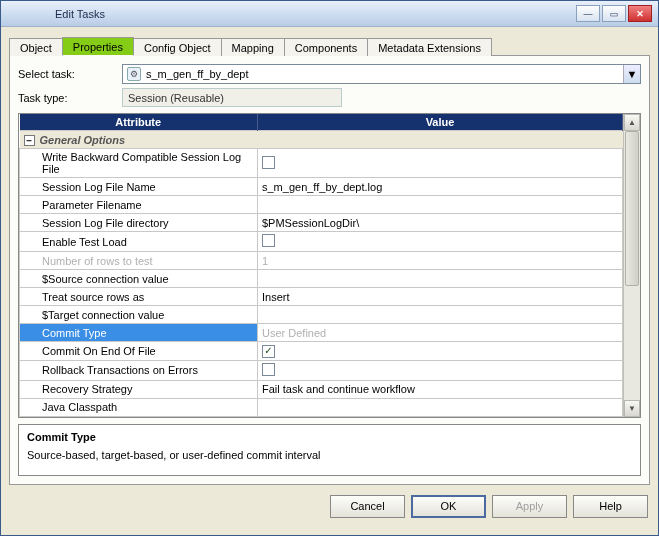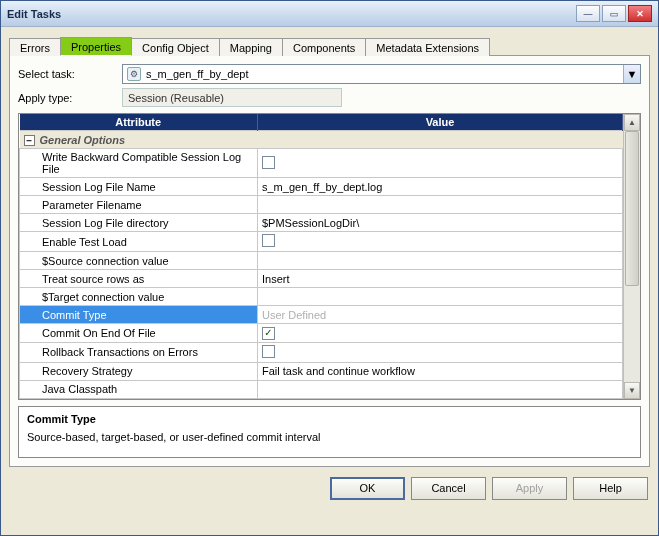--- a/index.html
+++ b/index.html
@@ -22,23 +22,24 @@
   }
   .titlebar {
     height: 26px;
     background: linear-gradient(to bottom, #e8f0fa 0%, #cfdef0 50%, #b8cde6 100%);
     display: flex;
     align-items: center;
     padding: 0 6px;
     border-bottom: 1px solid #a0b0c8;
   }
   .titlebar .title {
-    font-weight: bold;
+    font-weight: normal;
     color: #1a2a4a;
     flex: 1;
+    margin-left: 48px;
   }
   .win-btns { display: flex; gap: 2px; }
   .win-btn {
     width: 24px; height: 17px;
     border: 1px solid #8aa0bc;
     background: linear-gradient(to bottom, #fdfdfd, #d8e3f1);
     display: flex; align-items: center; justify-content: center;
     font-size: 9px;
     color: #2a3a5a;
   }
@@ -230,39 +231,39 @@
     <span class="title">Edit Tasks</span>
     <div class="win-btns">
       <div class="win-btn">—</div>
       <div class="win-btn">▭</div>
       <div class="win-btn close">✕</div>
     </div>
   </div>
 
   <div class="client">
     <div class="tabs">
-      <div class="tab">Errors</div>
+      <div class="tab">Object</div>
       <div class="tab active">Properties</div>
       <div class="tab">Config Object</div>
       <div class="tab">Mapping</div>
       <div class="tab">Components</div>
       <div class="tab">Metadata Extensions</div>
     </div>
 
     <div class="tab-panel">
       <div class="form-row">
         <span class="form-label">Select task:</span>
         <div class="select-task">
           <span class="task-icon">⚙</span>
           <span>s_m_gen_ff_by_dept</span>
           <span class="dd-arrow">▼</span>
         </div>
       </div>
       <div class="form-row">
-        <span class="form-label">Apply type:</span>
+        <span class="form-label">Task type:</span>
         <div class="task-type-val">
           <span>Session (Reusable)</span>
         </div>
       </div>
 
       <div class="grid-wrap">
         <table class="grid">
           <thead>
             <tr>
               <th>Attribute</th>
@@ -285,20 +286,24 @@
                 <td class="attr"><span class="indent">Parameter Filename</span></td>
                 <td class="val"></td>
               </tr>
             <tr>
                 <td class="attr"><span class="indent">Session Log File directory</span></td>
                 <td class="val">$PMSessionLogDir\</td>
               </tr>
             <tr>
                 <td class="attr"><span class="indent">Enable Test Load</span></td>
                 <td class="val"><span class="chk"></span></td>
+              </tr>
+            <tr class="disabled">
+                <td class="attr"><span class="indent">Number of rows to test</span></td>
+                <td class="val">1</td>
               </tr>
             <tr>
                 <td class="attr"><span class="indent">$Source connection value</span></td>
                 <td class="val"></td>
               </tr>
             <tr>
                 <td class="attr"><span class="indent">Treat source rows as</span></td>
                 <td class="val">Insert</td>
               </tr>
             <tr>
@@ -336,19 +341,19 @@
         </div>
       </div>
 
       <div class="desc-panel">
         <div class="dt">Commit Type</div>
         <div>Source-based, target-based, or user-defined commit interval</div>
       </div>
     </div>
 
     <div class="buttons">
+      <div class="btn">Cancel</div>
       <div class="btn default">OK</div>
-      <div class="btn">Cancel</div>
       <div class="btn disabled">Apply</div>
       <div class="btn">Help</div>
     </div>
   </div>
 </div>
 
 </body></html>

